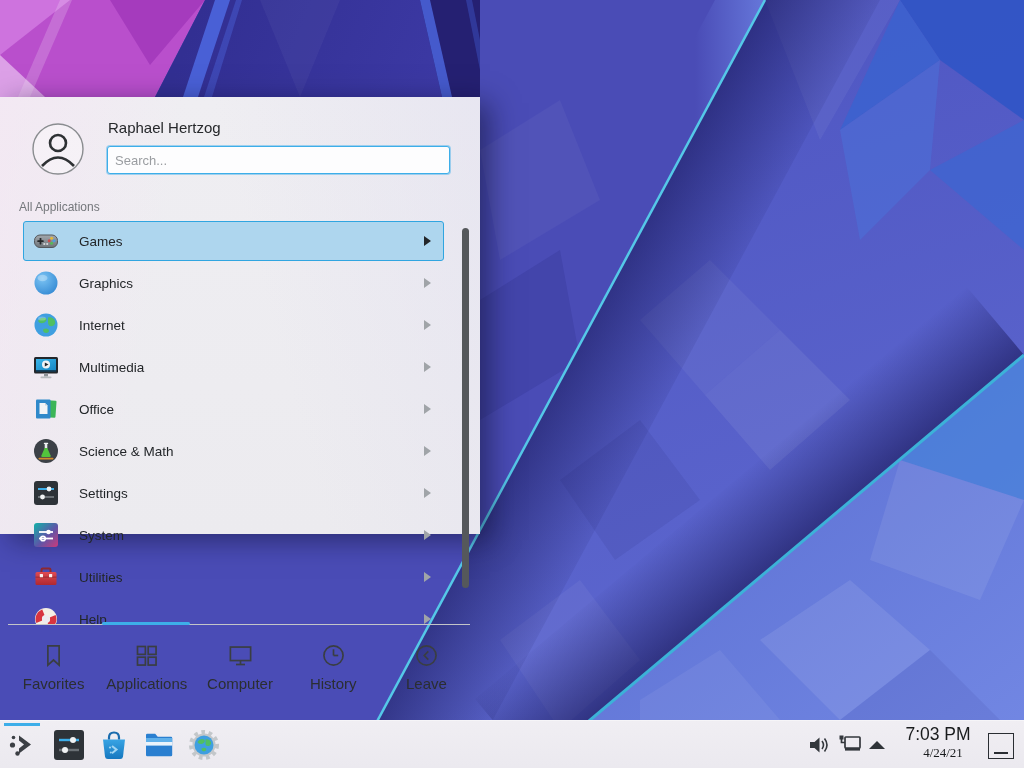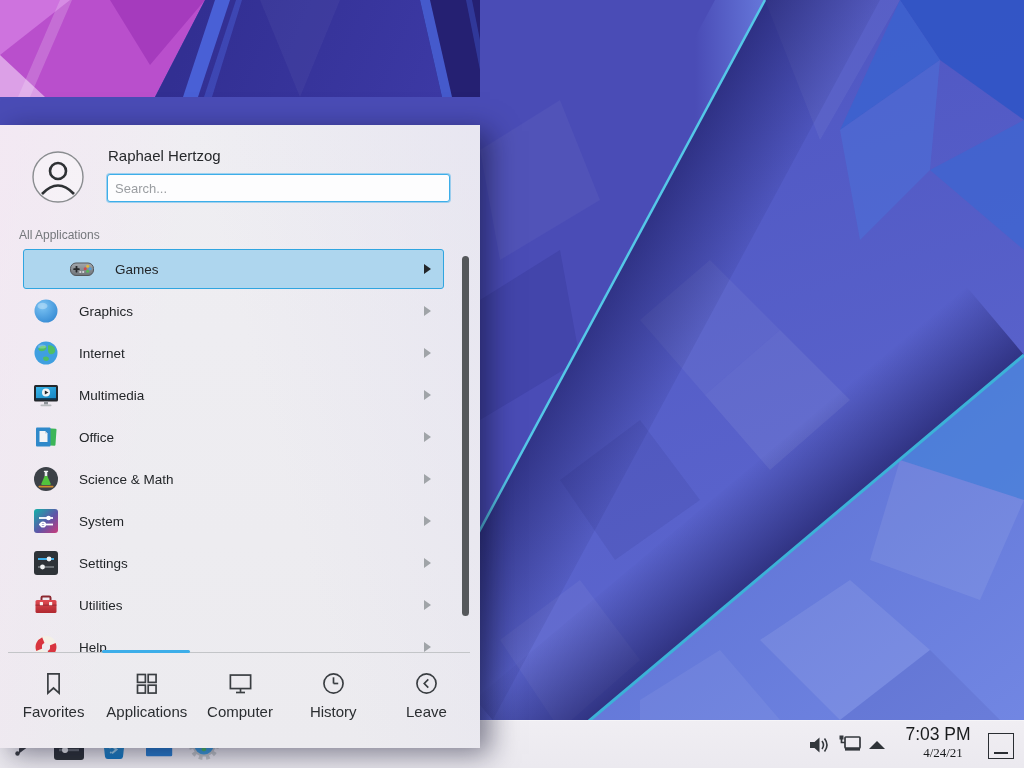--- a/index.html
+++ b/index.html
@@ -1,40 +1,40 @@
 <!DOCTYPE html>
 <html><head>
 <meta charset="utf-8">
 <style>
   html,body{margin:0;padding:0;width:1024px;height:768px;overflow:hidden;
     font-family:"Liberation Sans","DejaVu Sans",sans-serif;background:#4a4cb6;position:relative;}
   *{box-sizing:border-box;}
   #wallpaper{position:absolute;left:0;top:0;z-index:0;}
 
   
-  #menu-panel{position:absolute;left:0;top:97px;width:480px;height:623px;z-index:3;
+  #menu-panel{position:absolute;left:0;top:97px;width:480px;height:437px;z-index:3;
     background:
       linear-gradient(100deg, rgba(246,228,244,0.55) 0%, rgba(246,228,244,0) 34%),
       linear-gradient(255deg, rgba(226,224,240,0.55) 0%, rgba(226,224,240,0) 45%),
       linear-gradient(#efeef2,#ecebef);
-    box-shadow:10px 6px 26px rgba(12,12,40,0.5);margin-top:28px;}
+    box-shadow:10px 6px 26px rgba(12,12,40,0.5);}
   #menu-header{position:absolute;left:0;top:0;width:100%;height:88px;}
   #avatar{position:absolute;left:32px;top:26px;width:52px;height:52px;}
   #user-name{position:absolute;left:108px;top:22px;font-size:15px;color:#26282b;}
   #search-box{position:absolute;left:107px;top:49px;width:343px;height:28px;
     border:1px solid #3daee9;box-shadow:0 0 0 1px rgba(61,174,233,0.45);border-radius:3px;
     background:#fdfdfe;font-size:13px;color:#14532d;padding:9px 7px;outline:none;
     font-family:Liberation Sans, sans-serif;}
   #search-box::placeholder{color:#9a9da1;}
   #section-label{position:absolute;left:19px;top:103px;font-size:12px;color:#74777b;}
 
   #menu-list{position:absolute;left:0;top:124px;width:480px;height:403px;overflow:hidden;}
   .menu-row{position:relative;height:40px;margin:0 36px 2px 23px;width:421px;
     display:flex;align-items:center;border:1px solid transparent;border-radius:3px;}
-  .menu-row.selected{background:#aed6ee;border-color:#30a5e0;padding-left:36px;}
+  .menu-row.selected{background:#aed6ee;border-color:#30a5e0;}
   .row-icon{width:26px;height:26px;margin-left:9px;flex:0 0 auto;}
   .row-label{margin-left:20px;font-size:13.5px;color:#232629;flex:1 1 auto;}
   .row-chevron{width:0;height:0;border-left:7px solid #a0a4a8;border-top:5px solid transparent;
     border-bottom:5px solid transparent;margin-right:12px;}
   .menu-row.selected .row-chevron{border-left-color:#232629;}
 
   #menu-scrollbar{position:absolute;left:462px;top:131px;width:7px;height:360px;
     background:#55585b;border-radius:3.5px;}
   #list-separator{position:absolute;left:8px;top:527px;width:462px;height:1px;background:#c3c5c8;}
   #tab-indicator{position:absolute;left:102px;top:525px;width:88px;height:3px;
@@ -237,51 +237,51 @@
         <path d="M11.7,10 L8.4,17.5 q-0.6,1.6 1,1.6 h7.2 q1.6,0 1,-1.6 L14.3,10 z" fill="#52c43d"></path>
         <rect x="10.8" y="4.8" width="4.4" height="1.3" rx="0.6" fill="#f2f4f5"></rect>
         <rect x="5.5" y="19.8" width="15" height="1.7" rx="0.8" fill="#d08b2e"></rect>
       </svg>
       <span class="row-label">Science &amp; Math</span>
       <span class="row-chevron"></span>
     </div>
 
     <div class="menu-row">
       <svg class="row-icon" viewBox="0 0 26 26">
+        <rect x="1" y="1" width="24" height="24" rx="3" fill="#2e3338"></rect>
+        <line x1="5" y1="9" x2="21" y2="9" stroke="#3daee9" stroke-width="2"></line>
+        <circle cx="16" cy="9" r="2.4" fill="#f0f2f3"></circle>
+        <line x1="5" y1="17" x2="21" y2="17" stroke="#6a7075" stroke-width="2"></line>
+        <circle cx="9.5" cy="17" r="2.4" fill="#f0f2f3"></circle>
+      </svg>
+      <span class="row-label">Settings</span>
+      <span class="row-chevron"></span>
+    </div>
+
+    <div class="menu-row">
+      <svg class="row-icon" viewBox="0 0 26 26">
         <defs>
             <linearGradient id="sysG" x1="0" y1="0" x2="1" y2="1">
           <stop offset="0" stop-color="#12b2a8"></stop>
               <stop offset="0.55" stop-color="#5e55a8"></stop>
           <stop offset="1" stop-color="#cc3a7a"></stop>
             </linearGradient>
           </defs>
         <rect x="1" y="1" width="24" height="24" rx="3" fill="url(#sysG)"></rect>
         <line x1="6" y1="10" x2="20" y2="10" stroke="#ffffff" stroke-width="1.8"></line>
         <circle cx="15.5" cy="10" r="2.3" fill="#ffffff"></circle>
         <line x1="6" y1="16.5" x2="20" y2="16.5" stroke="#ffffff" stroke-width="1.8"></line>
         <circle cx="10" cy="16.5" r="2.3" fill="none" stroke="#ffffff" stroke-width="1.6"></circle>
       </svg>
       <span class="row-label">System</span>
       <span class="row-chevron"></span>
     </div>
 
     <div class="menu-row">
       <svg class="row-icon" viewBox="0 0 26 26">
-        <rect x="1" y="1" width="24" height="24" rx="3" fill="#2e3338"></rect>
-        <line x1="5" y1="9" x2="21" y2="9" stroke="#3daee9" stroke-width="2"></line>
-        <circle cx="16" cy="9" r="2.4" fill="#f0f2f3"></circle>
-        <line x1="5" y1="17" x2="21" y2="17" stroke="#6a7075" stroke-width="2"></line>
-        <circle cx="9.5" cy="17" r="2.4" fill="#f0f2f3"></circle>
-      </svg>
-      <span class="row-label">Settings</span>
-      <span class="row-chevron"></span>
-    </div>
-
-    <div class="menu-row">
-      <svg class="row-icon" viewBox="0 0 26 26">
         <defs>
             <linearGradient id="tbG" x1="0" y1="0" x2="0" y2="1">
           <stop offset="0" stop-color="#e04a52"></stop>
               <stop offset="1" stop-color="#b02830"></stop>
             </linearGradient>
           </defs>
         <path d="M8.5,8 v-2.2 q0,-1.3 1.3,-1.3 h6.4 q1.3,0 1.3,1.3 V8" fill="none" stroke="#8c2830" stroke-width="2"></path>
         <rect x="2.5" y="8" width="21" height="13" rx="1.5" fill="url(#tbG)"></rect>
         <rect x="2.5" y="12.6" width="21" height="1.1" fill="#8c2830" opacity="0.7"></rect>
         <rect x="6.8" y="10" width="3.2" height="3.2" rx="0.5" fill="#ffffff" opacity="0.92"></rect>

